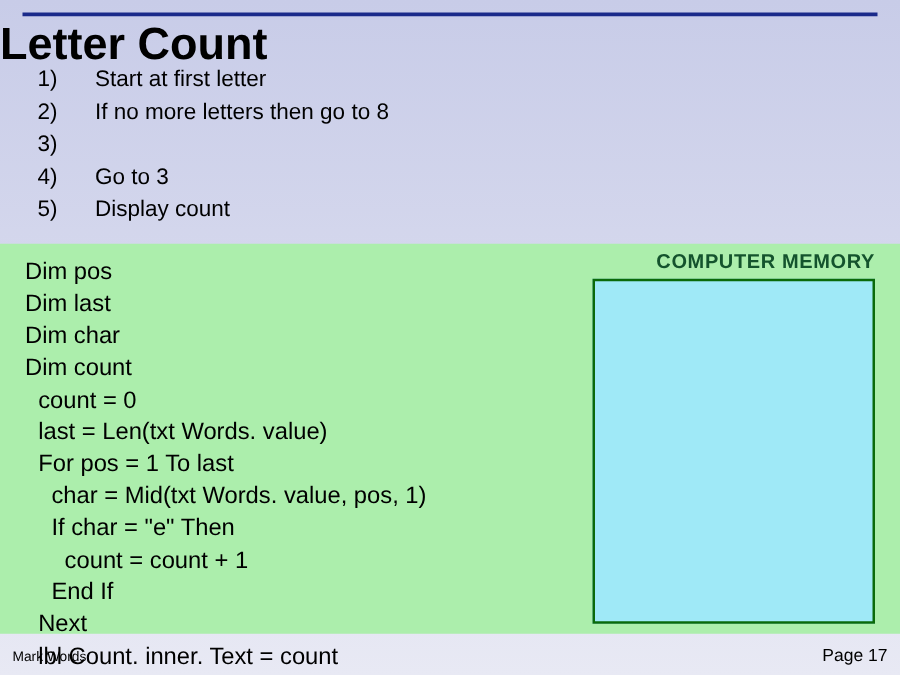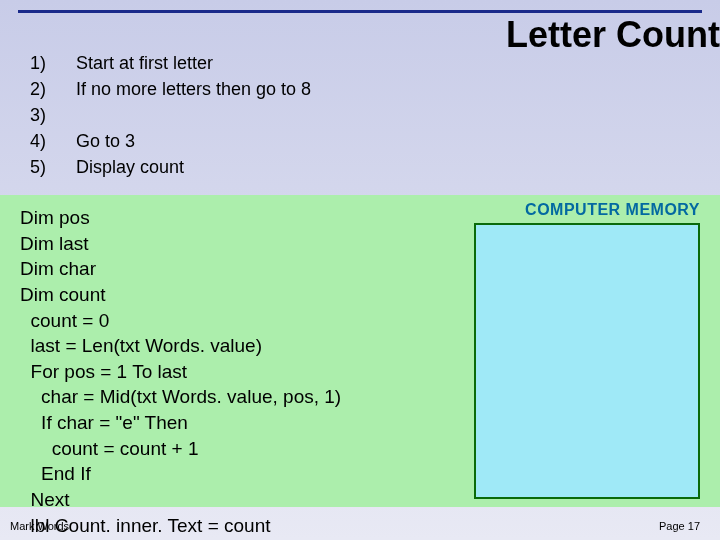--- a/index.html
+++ b/index.html
@@ -17,21 +17,21 @@
     left: 18px;
     right: 18px;
     height: 3px;
     background: #1a2a8a;
   }
   .title {
     position: absolute;
     top: 14px;
     left: 0;
     right: 0;
-    text-align: right;
+    text-align: left;
     font-size: 36px;
     font-weight: bold;
     color: #000;
     font-family: Arial, Helvetica, sans-serif;
   }
   .steps {
     position: absolute;
     top: 50px;
     left: 30px;
     font-size: 18px;
@@ -49,21 +49,21 @@
     height: 312px;
     background: #aceeac;
   }
   .mem-label {
     position: absolute;
     top: 6px;
     right: 20px;
     font-weight: bold;
     font-size: 16px;
     letter-spacing: 0.5px;
-    color: #0369a1;
+    color: #14532d;
     font-family: Arial, Helvetica, sans-serif;
   }
   .mem-box {
     position: absolute;
     top: 28px;
     right: 20px;
     width: 226px;
     height: 276px;
     background: #9fe9f7;
     border: 2px solid #0a6a0a;
@@ -81,22 +81,22 @@
   .footer-author {
     position: absolute;
     bottom: 8px;
     left: 10px;
     font-size: 11px;
     color: #000;
   }
   .footer-page {
     position: absolute;
     bottom: 8px;
-    right: 20px;
-    font-size: 11px;
+    right: 10px;
+    font-size: 14px;
     color: #000;
     padding-left: 37px;
   }
 </style>
 </head>
 <body>
 
 <div class="top-rule"></div>
 
 <div class="title">Letter Count</div>

